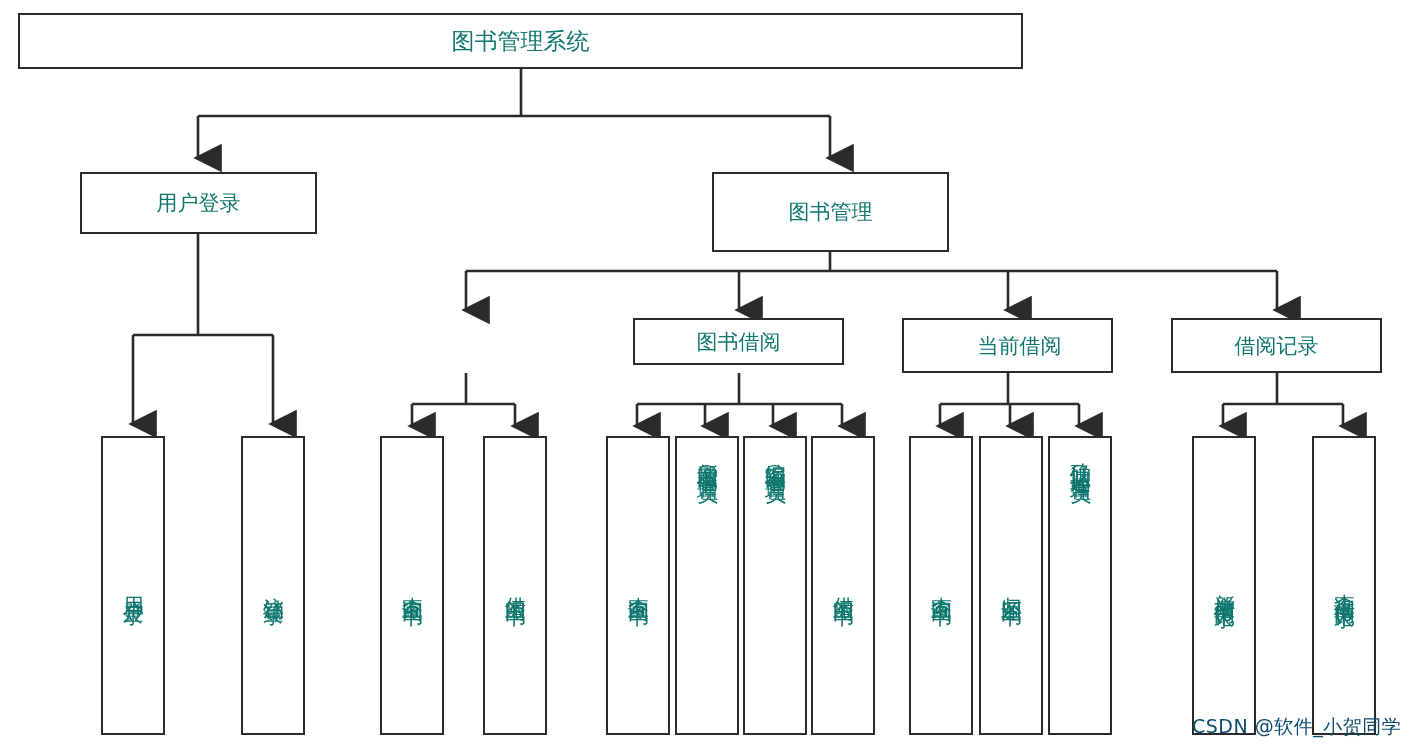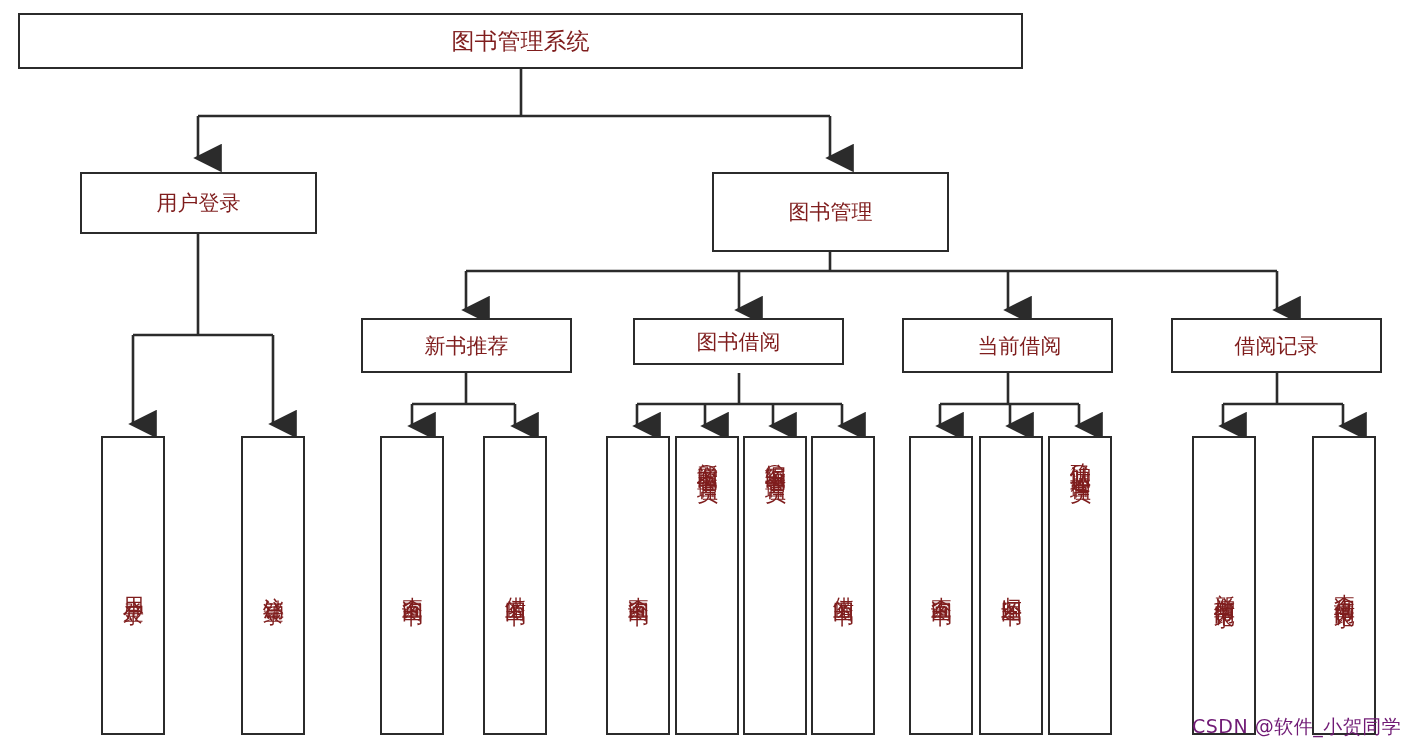--- a/index.html
+++ b/index.html
@@ -25,21 +25,21 @@
     height: 747px;
   }
   .node {
     position: absolute;
     box-sizing: border-box;
     border: 2px solid #2b2b2b;
     background: #ffffff;
     display: flex;
     align-items: center;
     justify-content: center;
-    color: #7f1d1d;
+    color: #0f766e;
   }
   .node.root {
     font-size: 23px;
   }
   .node.level2 {
     font-size: 21px;
   }
   .node.leaf {
     font-size: 21px;
     padding: 8px 0;
@@ -52,21 +52,21 @@
     line-height: 1;
     white-space: nowrap;
   }
   .leaf.center .vtext {
     margin-top: auto;
     margin-bottom: auto;
   }
   .watermark {
     position: absolute;
     font-size: 19px;
-    color: #701a75;
+    color: #0c4a6e;
     white-space: nowrap;
     letter-spacing: 0.5px;
   }
 </style>
 </head>
 <body>
 
 <div id="canvas">
 
   <svg id="wires" viewBox="0 0 1405 747" xmlns="http://www.w3.org/2000/svg">
@@ -124,23 +124,20 @@
     <span>图书管理系统</span>
   </div>
 
   <div class="node level2" style="left:80px; top:172px; width:237px; height:62px;">
     <span>用户登录</span>
   </div>
   <div class="node level2" style="left:712px; top:172px; width:237px; height:80px;">
     <span>图书管理</span>
   </div>
 
-  <div class="node level2" style="left:361px; top:318px; width:211px; height:55px;">
-    <span>新书推荐</span>
-  </div>
   <div class="node level2" style="left:633px; top:318px; width:211px; height:47px;">
     <span>图书借阅</span>
   </div>
   <div class="node level2" style="left:902px; top:318px; width:211px; height:55px;padding-left:24px;">
     <span>当前借阅</span>
   </div>
   <div class="node level2" style="left:1171px; top:318px; width:211px; height:55px;">
     <span>借阅记录</span>
   </div>
 

